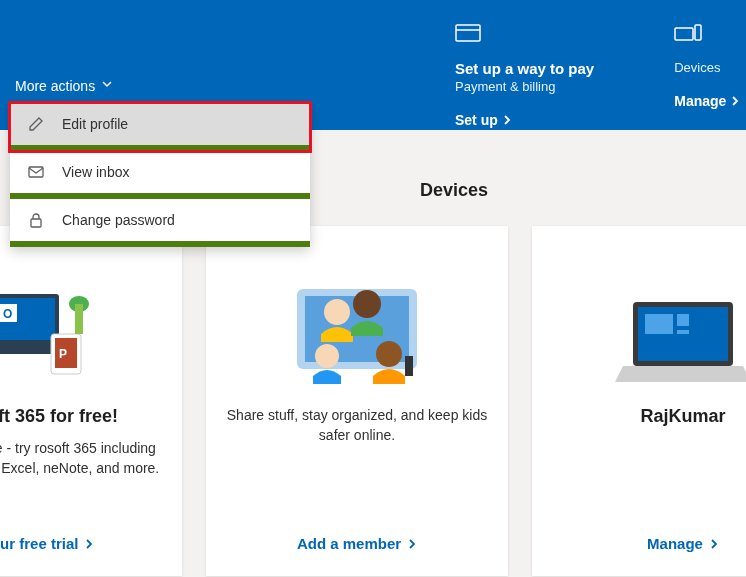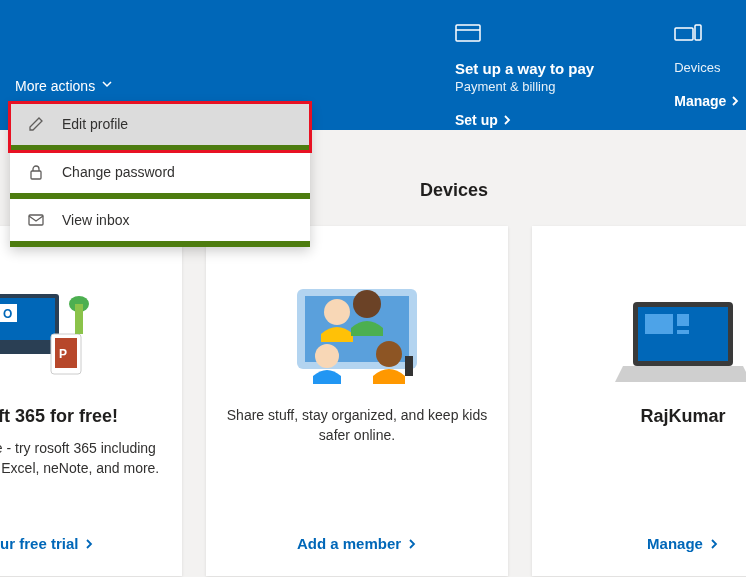--- a/index.html
+++ b/index.html
@@ -180,31 +180,31 @@
 
 <div class="dropdown">
   <div class="item selected">
     <svg viewBox="0 0 16 16" fill="none" stroke-width="1.3">
         <path d="M11 2l3 3L5 14H2v-3L11 2z"></path>
       </svg>
     <span>Edit profile</span>
   </div>
   <div class="item">
     <svg viewBox="0 0 16 16" fill="none" stroke-width="1.3">
+        <rect x="1" y="3" width="14" height="10" rx="1"></rect>
+        <path d="M1 4l7 5 7-5"></path>
+      </svg>
+    <span>View inbox</span>
+  </div>
+  <div class="item">
+    <svg viewBox="0 0 16 16" fill="none" stroke-width="1.3">
         <rect x="3" y="7" width="10" height="8" rx="1"></rect>
         <path d="M5 7V5a3 3 0 016 0v2"></path>
       </svg>
     <span>Change password</span>
-  </div>
-  <div class="item">
-    <svg viewBox="0 0 16 16" fill="none" stroke-width="1.3">
-        <rect x="1" y="3" width="14" height="10" rx="1"></rect>
-        <path d="M1 4l7 5 7-5"></path>
-      </svg>
-    <span>View inbox</span>
   </div>
 </div>
 
 <div class="section-header">Devices</div>
 
 <div class="cards-row">
 
   <div class="card">
     <div class="illus">
       <svg width="200" height="120" viewBox="0 0 200 120">

